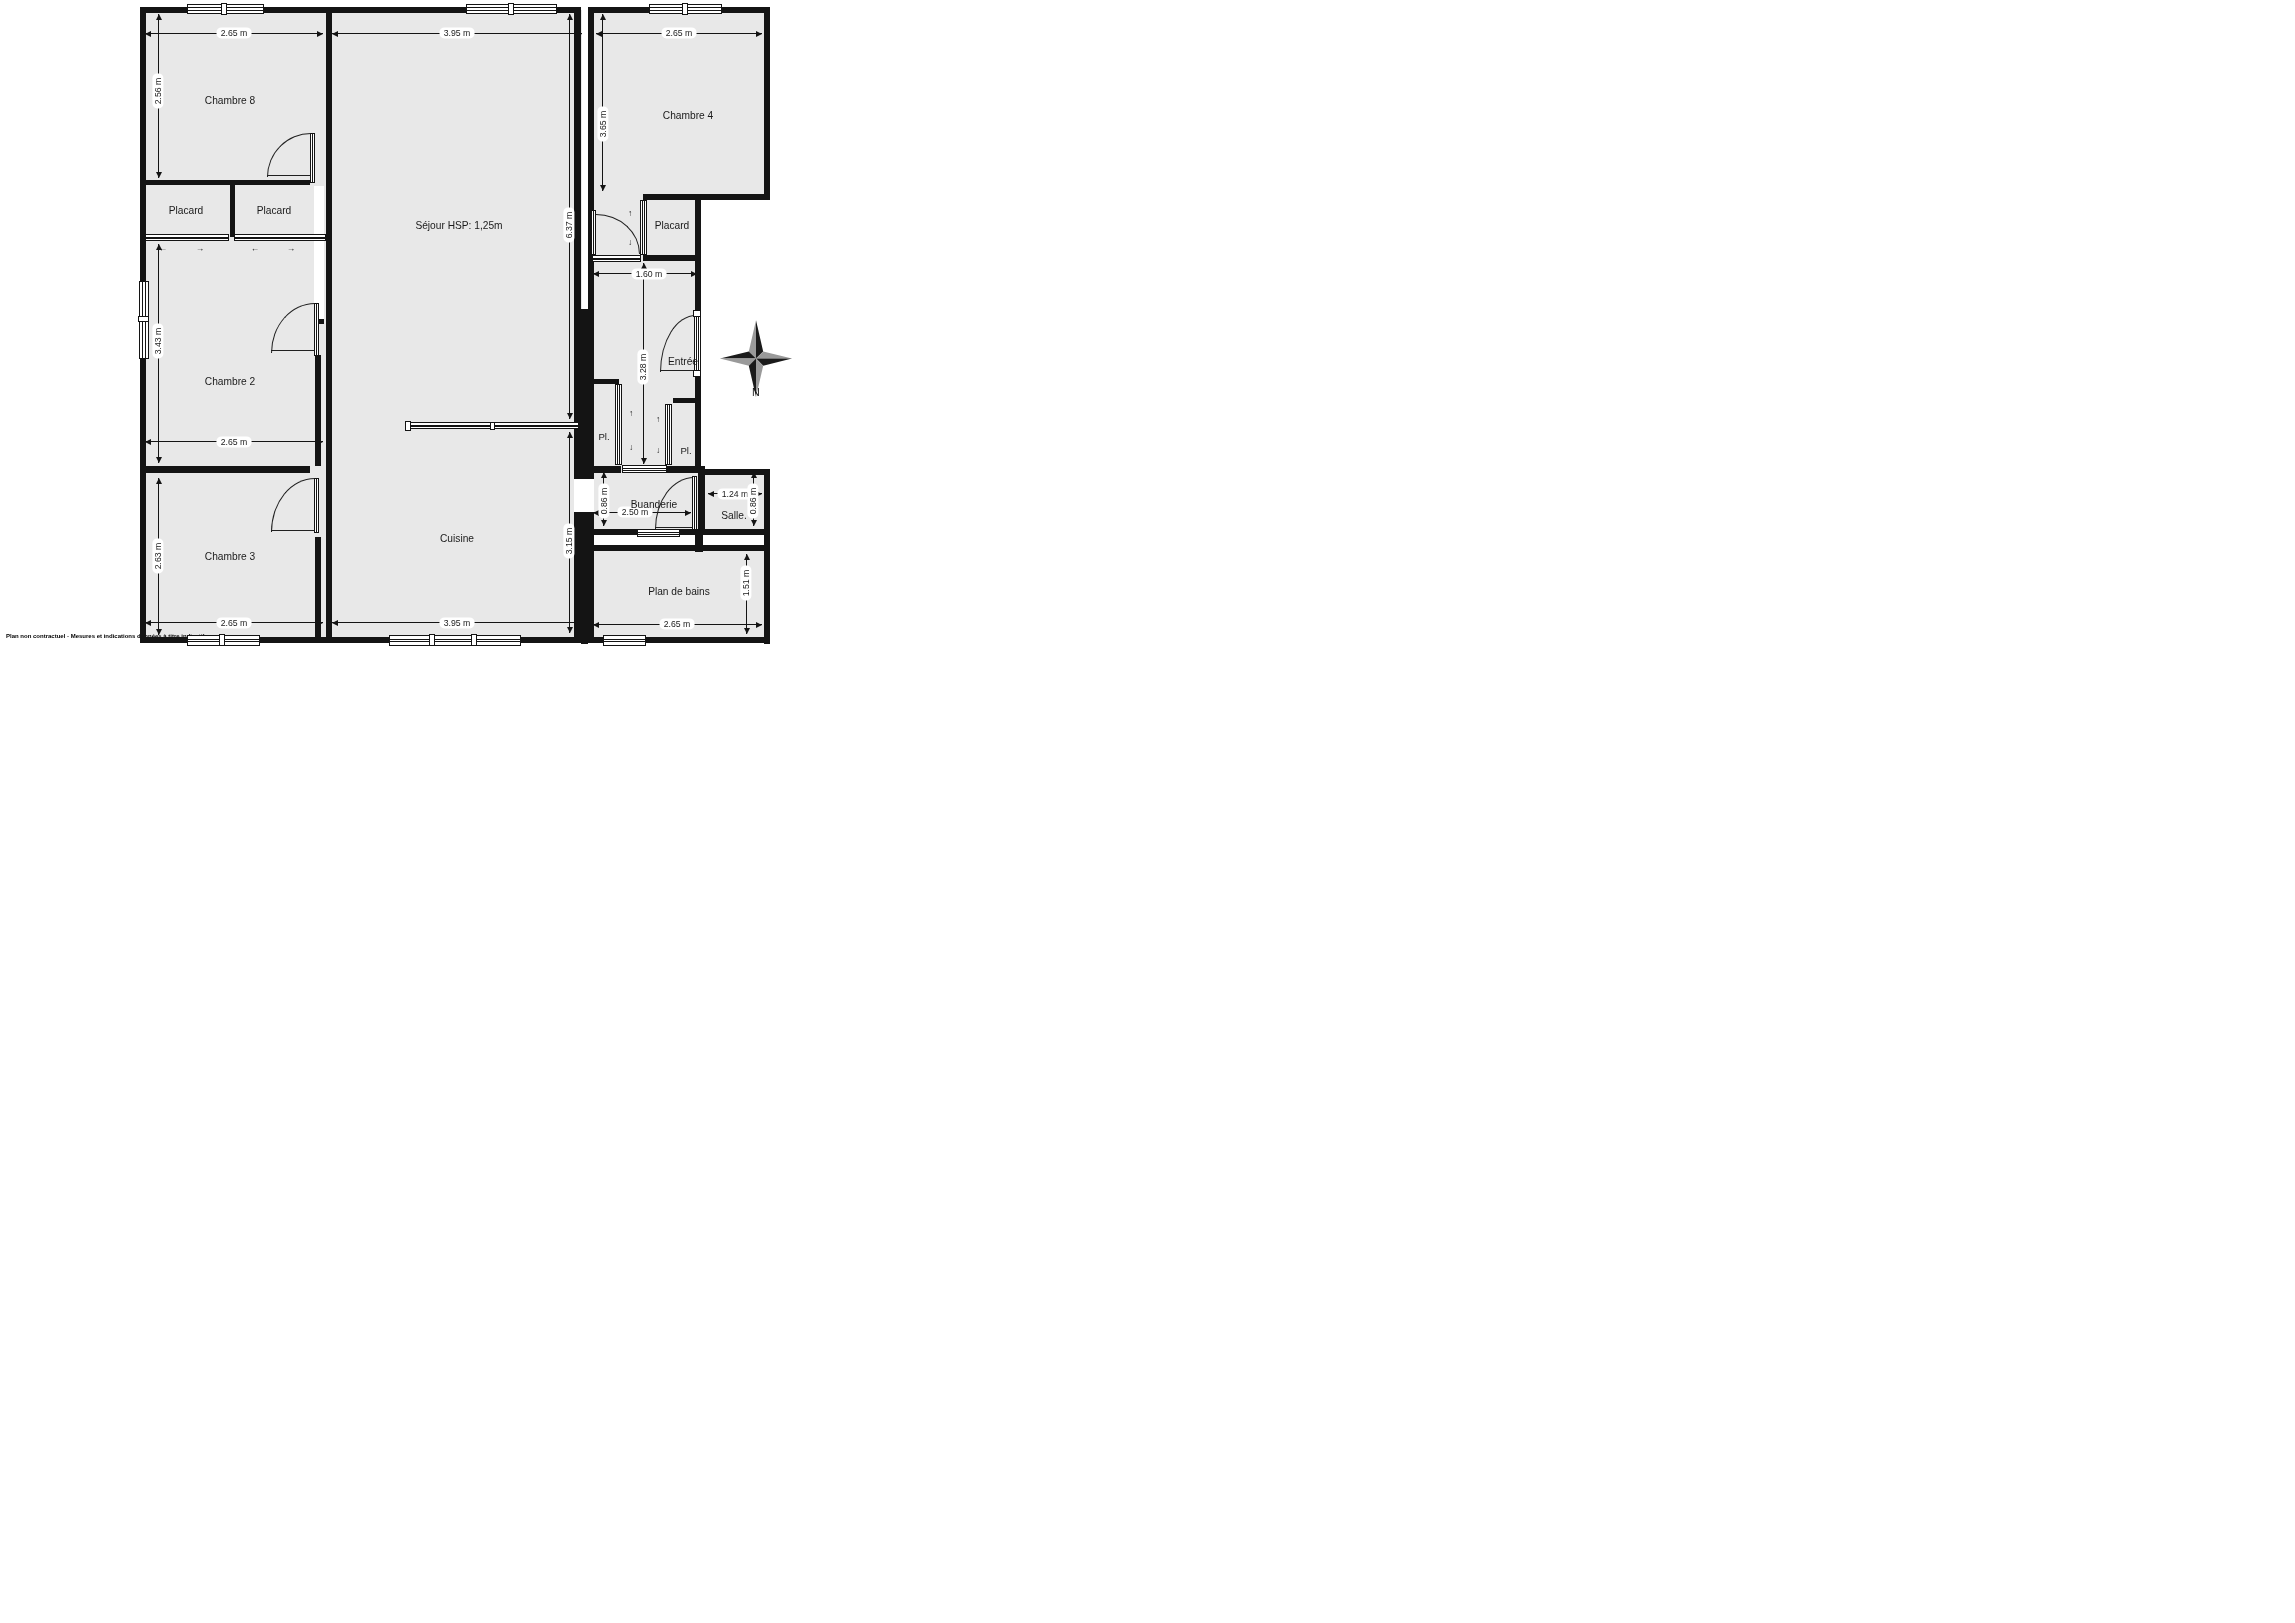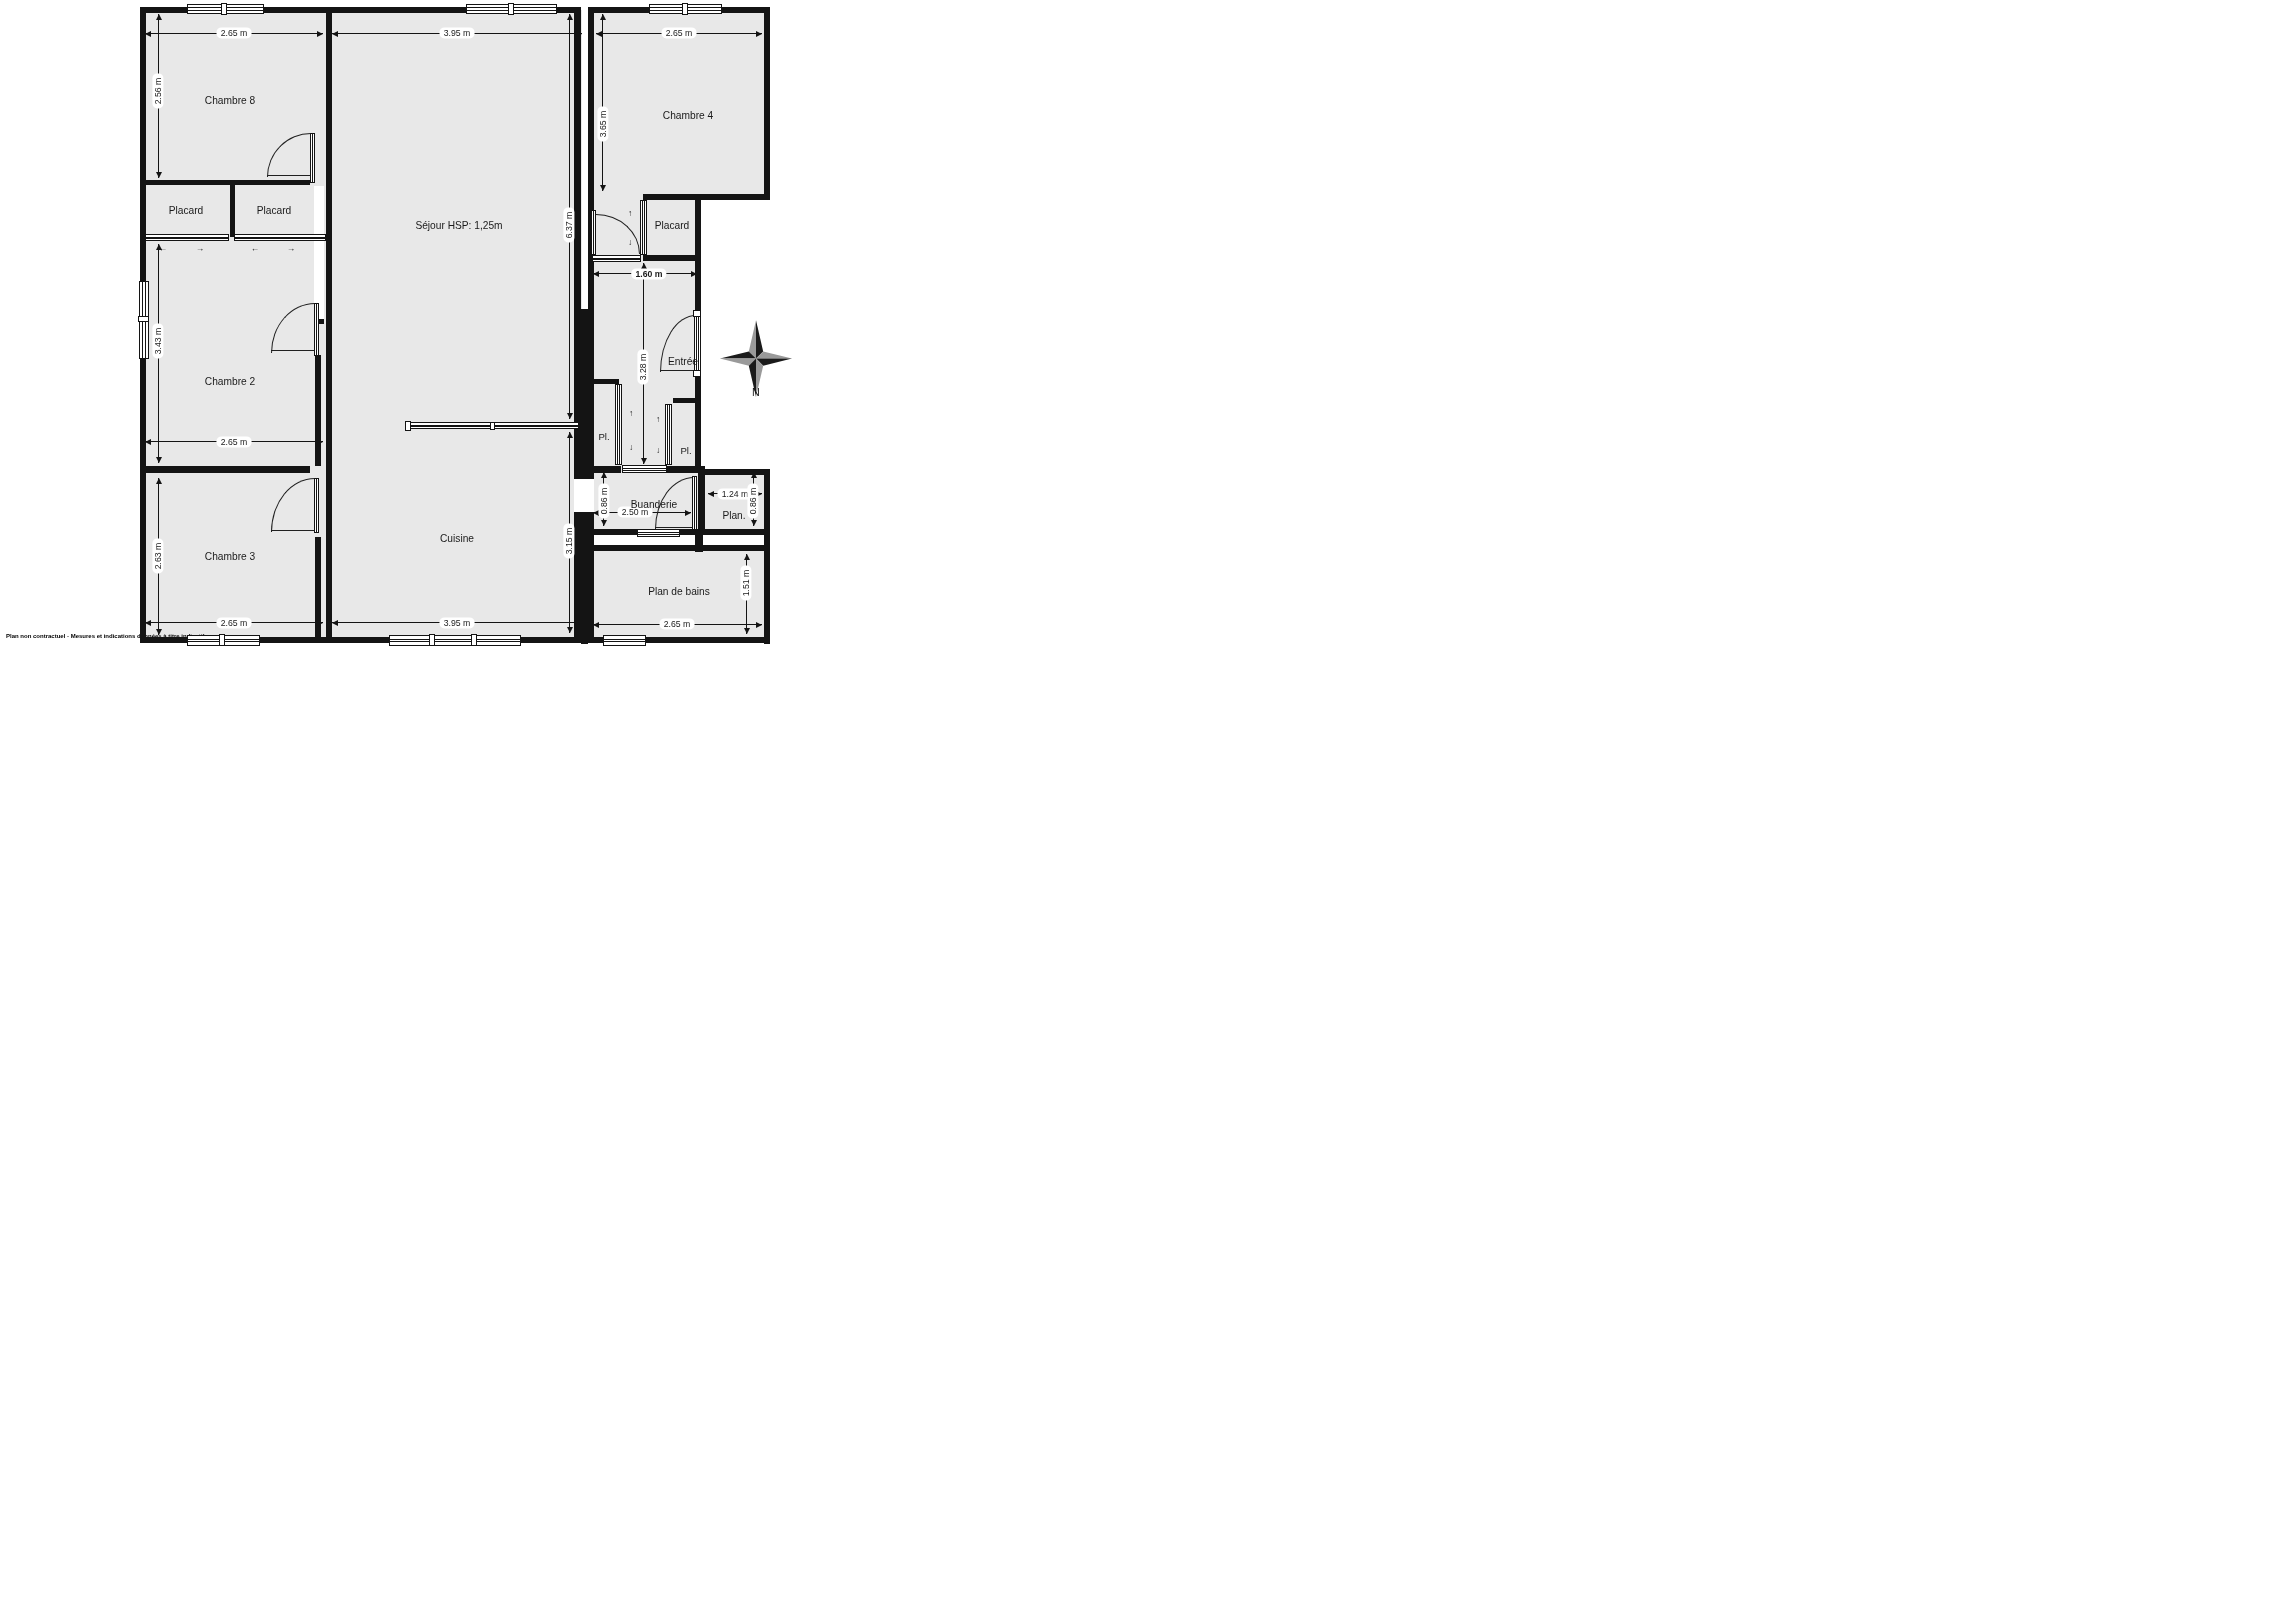--- a/index.html
+++ b/index.html
@@ -184,21 +184,21 @@
   <div class="dlab vert" style="left:158px;top:341px;">3.43 m</div>
   <div class="dlab" style="left:234px;top:442px;">2.65 m</div>
   <div class="dlab vert" style="left:158px;top:556px;">2.63 m</div>
   <div class="dlab" style="left:234px;top:623px;">2.65 m</div>
   <div class="dlab" style="left:457px;top:33px;">3.95 m</div>
   <div class="dlab vert" style="left:569px;top:225px;">6.37 m</div>
   <div class="dlab vert" style="left:569px;top:541px;">3.15 m</div>
   <div class="dlab" style="left:457px;top:623px;">3.95 m</div>
   <div class="dlab" style="left:679px;top:33px;">2.65 m</div>
   <div class="dlab vert" style="left:603px;top:124px;">3.65 m</div>
-  <div class="dlab" style="left:649px;top:274px;font-weight:bold;">1.60 m</div>
+  <div class="dlab" style="left:649px;top:274px;">1.60 m</div>
   <div class="dlab vert" style="left:643px;top:367px;">3.28 m</div>
   <div class="dlab vert" style="left:604px;top:501px;">0.86 m</div>
   <div class="dlab" style="left:635px;top:512px;">2.50 m</div>
   <div class="dlab" style="left:735px;top:494px;">1.24 m</div>
   <div class="dlab vert" style="left:753px;top:501px;">0.86 m</div>
   <div class="dlab vert" style="left:746px;top:583px;">1.51 m</div>
   <div class="dlab" style="left:677px;top:624px;">2.65 m</div>
 
   <div class="rl" style="left:230px;top:100px;">Chambre 8</div>
   <div class="rl" style="left:186px;top:210px;">Placard</div>
@@ -206,21 +206,21 @@
   <div class="rl" style="left:230px;top:350px;margin-top:31px;">Chambre 2</div>
   <div class="rl" style="left:230px;top:556px;">Chambre 3</div>
   <div class="rl" style="left:459px;top:225px;">Séjour HSP: 1,25m</div>
   <div class="rl" style="left:457px;top:538px;">Cuisine</div>
   <div class="rl" style="left:688px;top:115px;">Chambre 4</div>
   <div class="rl" style="left:672px;top:225px;">Placard</div>
   <div class="rl" style="left:683px;top:361px;">Entrée</div>
   <div class="rl" style="left:604px;top:436px;font-size:9.6px;">Pl.</div>
   <div class="rl" style="left:686px;top:450px;font-size:9.6px;">Pl.</div>
   <div class="rl" style="left:654px;top:504px;">Buanderie</div>
-  <div class="rl" style="left:734px;top:515px;">Plan.</div>
+  <div class="rl" style="left:734px;top:515px;">Salle.</div>
   <div class="rl" style="left:679px;top:591px;">Plan de bains</div>
 
   <svg width="78" height="84" viewBox="0 0 130 140" style="position:absolute;left:717px;top:319px;z-index:8;">
     <polygon points="65,2 53,54 65,66" fill="#9a9a9a"></polygon>
     <polygon points="65,2 77,54 65,66" fill="#1a1a1a"></polygon>
     <polygon points="5,66 53,54 65,66" fill="#1a1a1a"></polygon>
     <polygon points="5,66 53,78 65,66" fill="#9a9a9a"></polygon>
     <polygon points="125,66 77,54 65,66" fill="#9a9a9a"></polygon>
     <polygon points="125,66 77,78 65,66" fill="#1a1a1a"></polygon>
     <polygon points="65,130 53,78 65,66" fill="#1a1a1a"></polygon>

